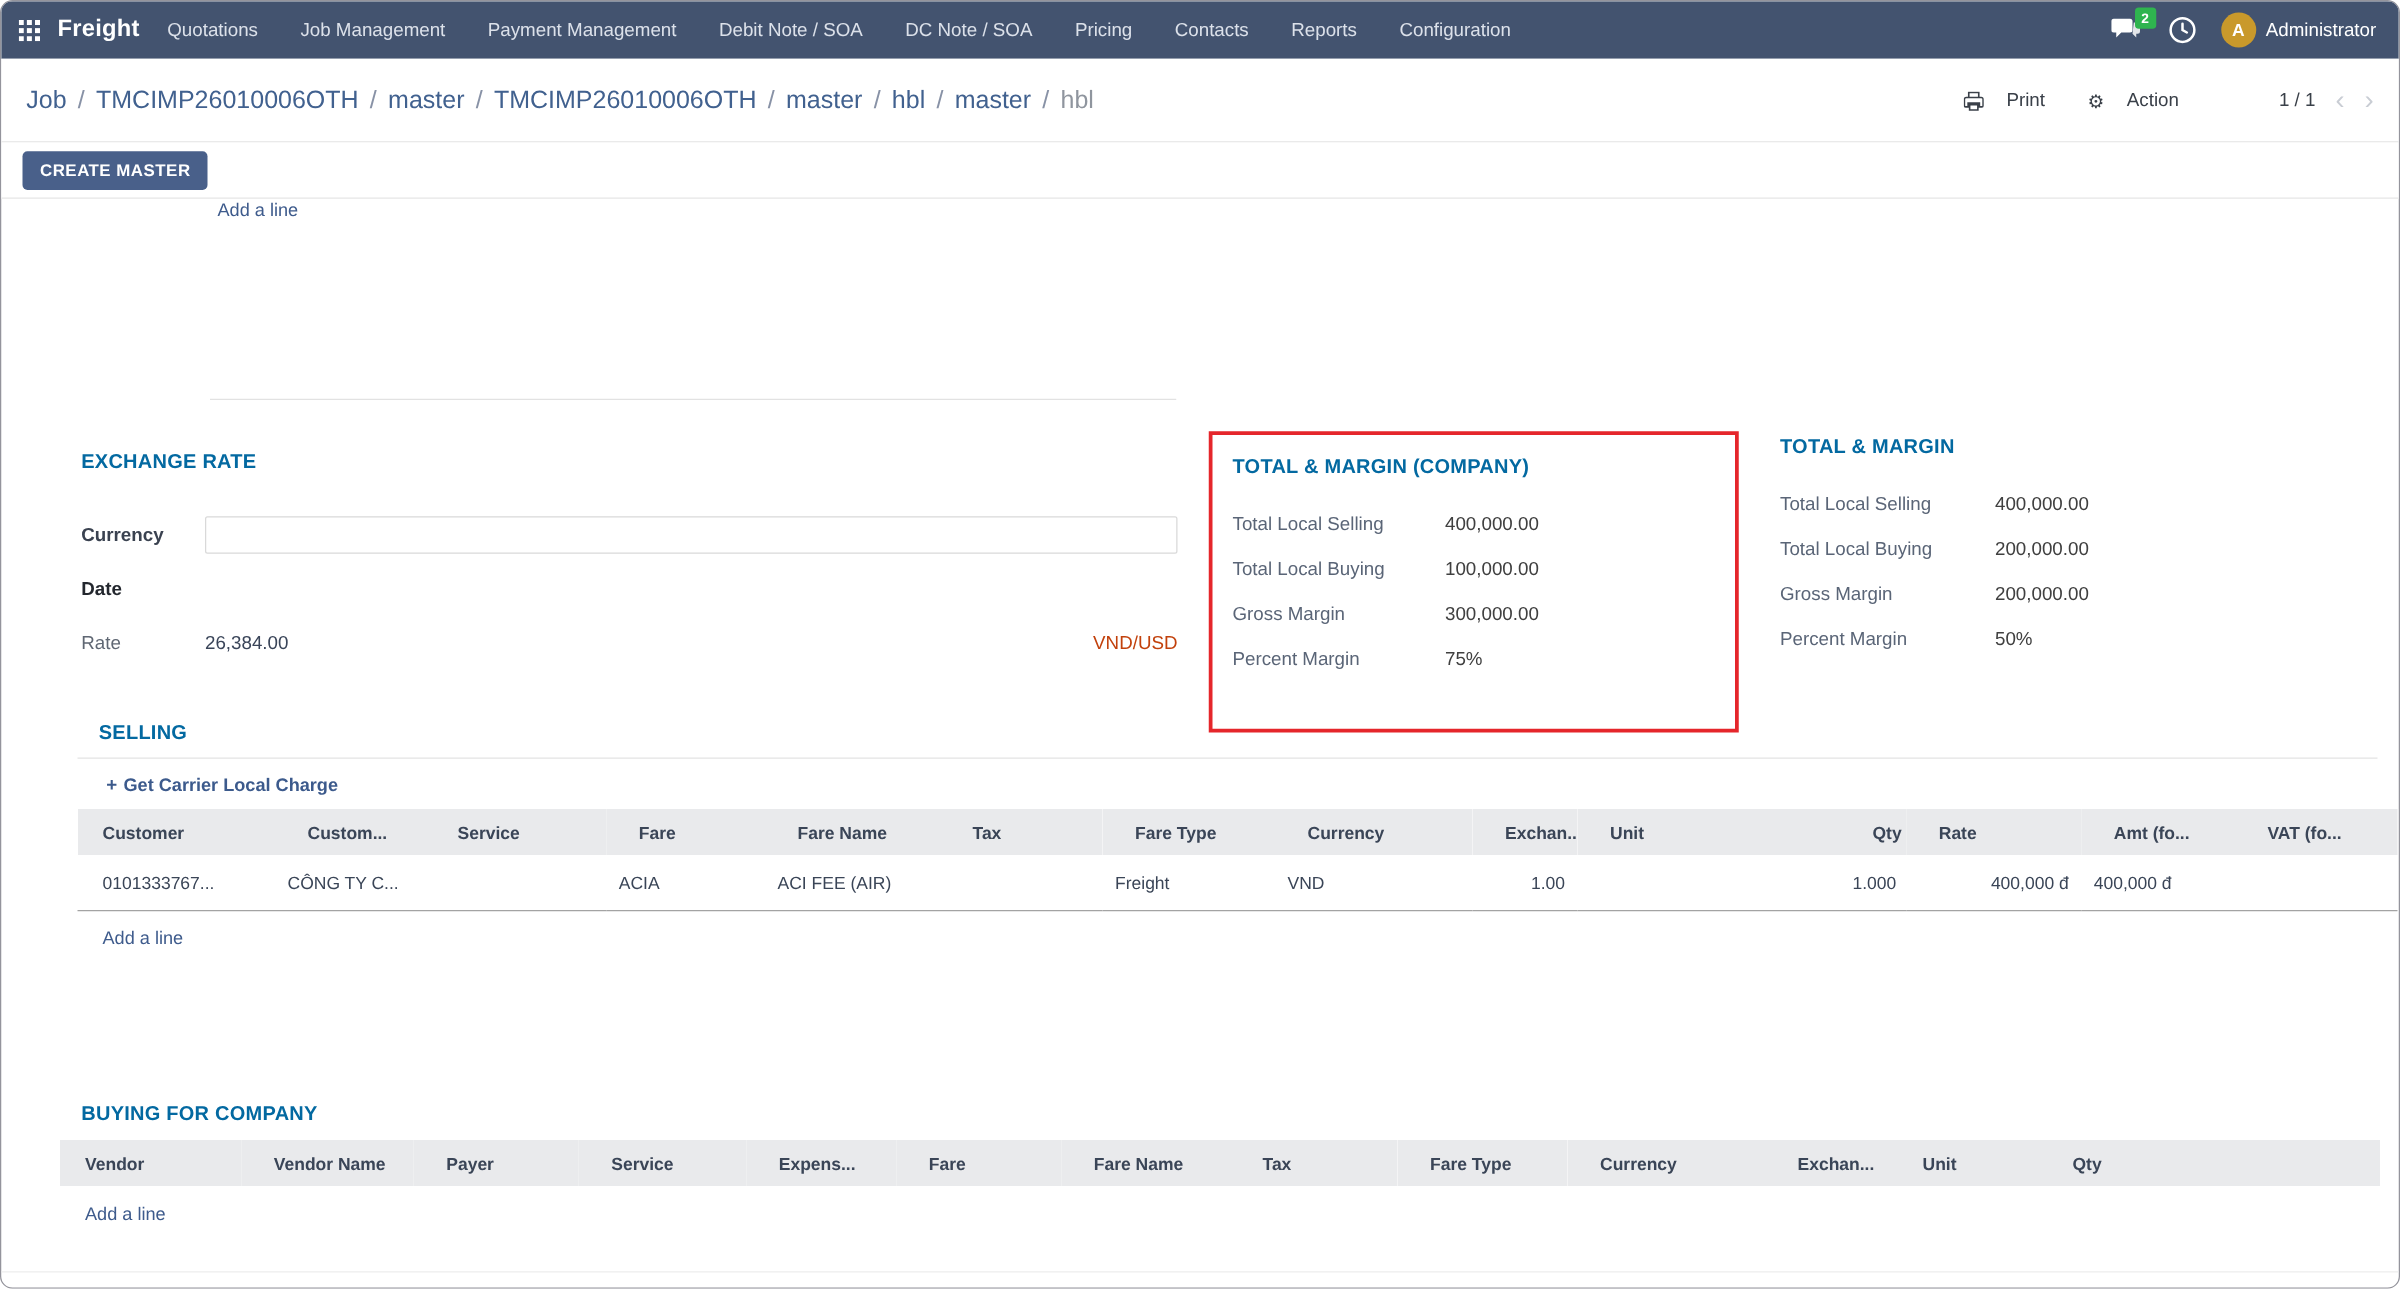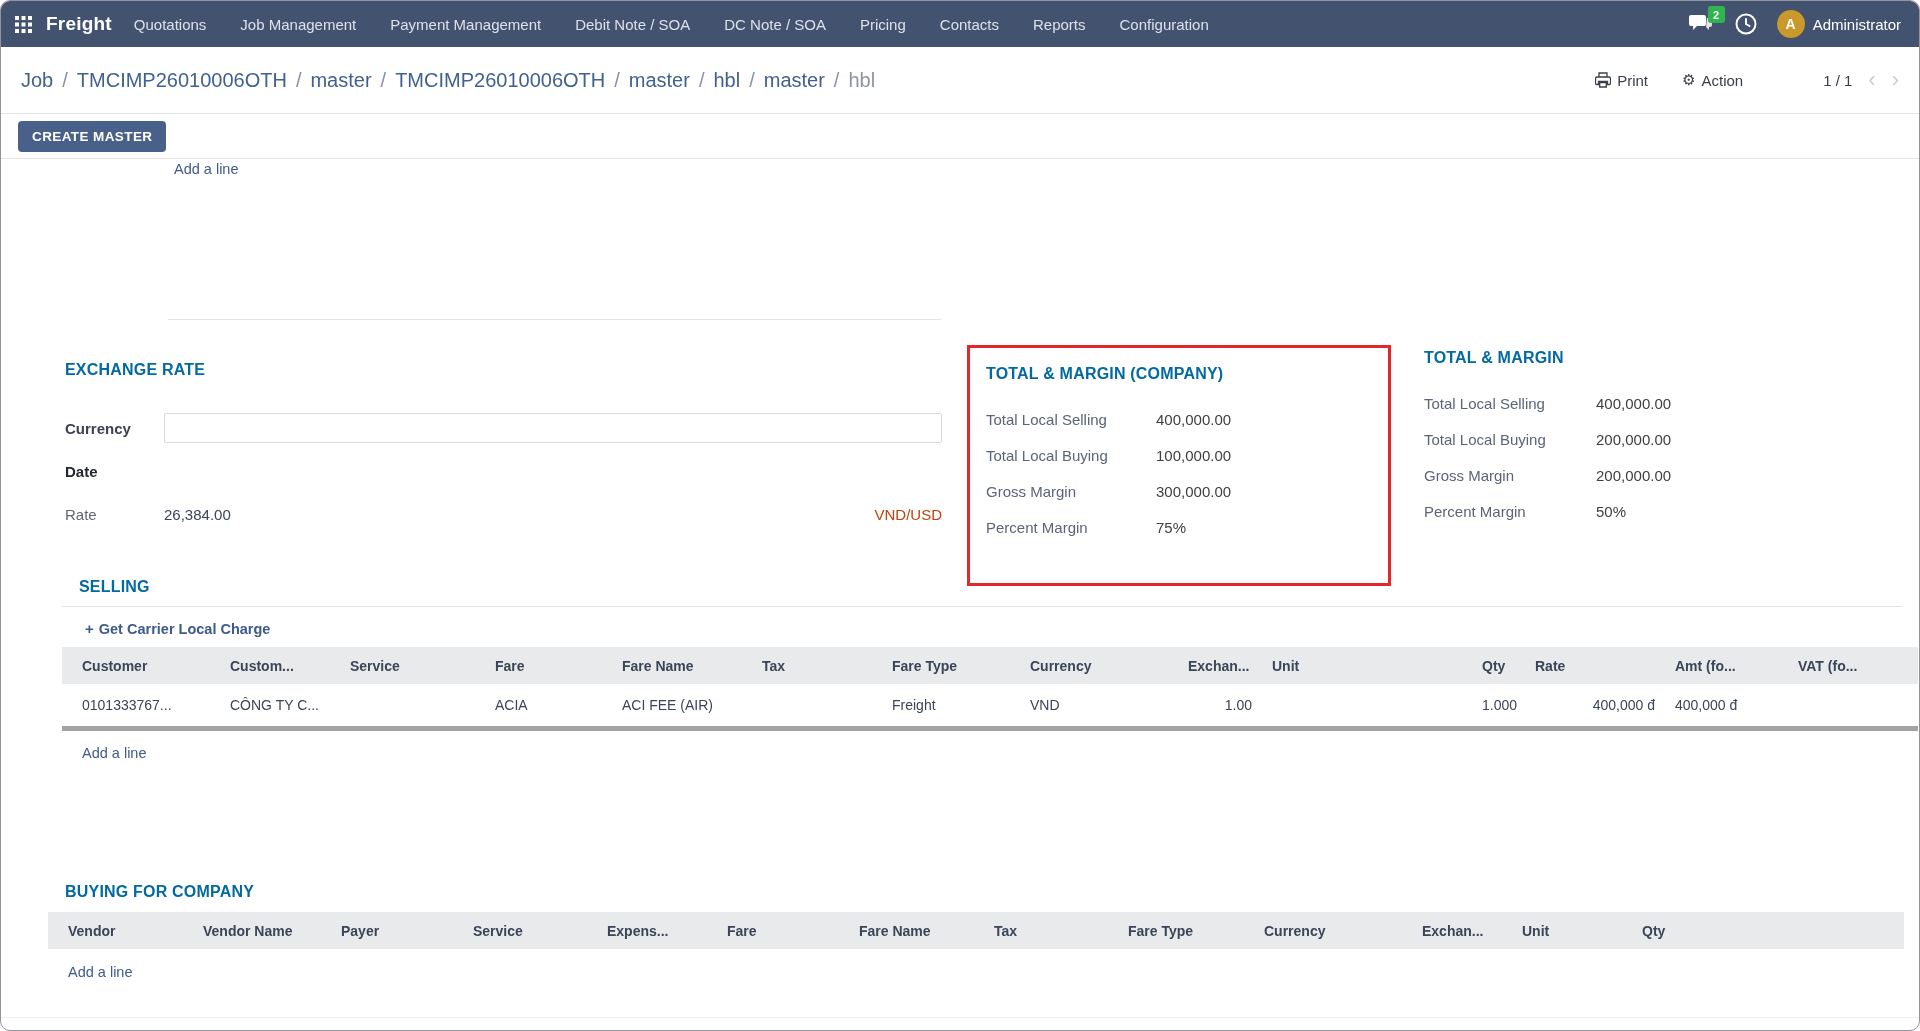--- a/index.html
+++ b/index.html
@@ -37,21 +37,21 @@
   
   .crumb-row {
     position:absolute; top:46px; left:0; right:0; height:67px; background:#fff;
     border-bottom:1px solid #e4e4e4; display:flex; align-items:center; padding:0 20px;
   }
   .crumbs { font-size:20px; display:flex; align-items:center; gap:9px; white-space:nowrap; }
   .crumb-link { color:#41618F; cursor:pointer; }
   .crumb-sep { color:#8892A6; }
   .crumb-current { color:#8F959E; }
   .crumb-tools { margin-left:auto; display:flex; align-items:center; gap:34px; color:#3A4049; font-size:15px; }
-  .tool-btn { display:flex; align-items:flex-start; gap:6px; cursor:pointer; }
+  .tool-btn { display:flex; align-items:flex-end; gap:18px; cursor:pointer; }
   .gear-glyph { font-size:15px; line-height:1; }
   .pager { display:flex; align-items:center; gap:16px; }
   .pager-count { color:#3A4049;margin-left:46px; }
   .chev { color:#C9CDD4; font-size:22px; line-height:1; cursor:pointer; }
 
   
   .action-strip {
     position:absolute; top:113px; left:0; right:0; height:45px; background:#fff;
     border-bottom:1px solid #e6e6e6; display:flex; align-items:center; padding:0 17px;
   }
@@ -109,25 +109,25 @@
   .sec-head-ind { margin-left:64px; }
   .full-divider { height:1px; background:#e4e4e4; margin:10px 17px 0 47px; }
   .carrier-link { margin:13px 0 0 70px; font-weight:600; font-size:14.5px; color:#3C5A8C; cursor:pointer; display:inline-flex; align-items:center; gap:5px; }
   .plus-glyph { font-weight:700; font-size:15px; }
 
   table.o-list { border-collapse:collapse; table-layout:fixed; width:1856px; margin-left:47px; font-size:14px; }
   .selling-sec table.o-list { margin-top:9px; }
   .buying-sec table.o-list { margin-top:11px; }
   table.o-list th {
     background:#E9EAEC; color:#3A4557; font-weight:700; text-align:left;
-    height:37px; padding:0 10px; white-space:nowrap; overflow:hidden; cursor:pointer;
+    height:37px; padding:0 26px; white-space:nowrap; overflow:hidden; cursor:pointer;
   }
   table.o-list td {
     color:#3A4557; height:44px; padding:0 10px; white-space:nowrap; overflow:hidden;
-    border-bottom:5px solid #a3a3a3; cursor:pointer;
+    border-bottom:1px solid #a3a3a3; cursor:pointer;
   }
   table.o-list th:first-child, table.o-list td:first-child { padding-left:20px; }
   .num { text-align:right; }
   .add-line-row { margin:13px 0 0 67px; }
   .buying-sec .add-line-row { margin-top:14px; }
 
   .sheet-bottom { position:absolute; top:1016px; left:0; right:0; height:1px; background:#ededed; }
 
   svg { display:block; }
 </style>

